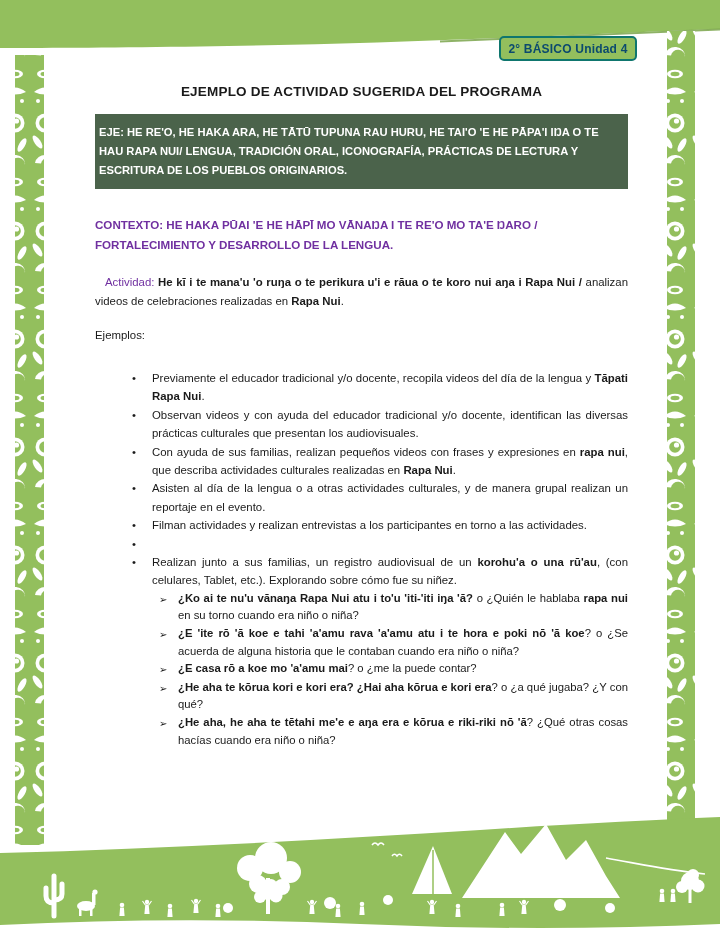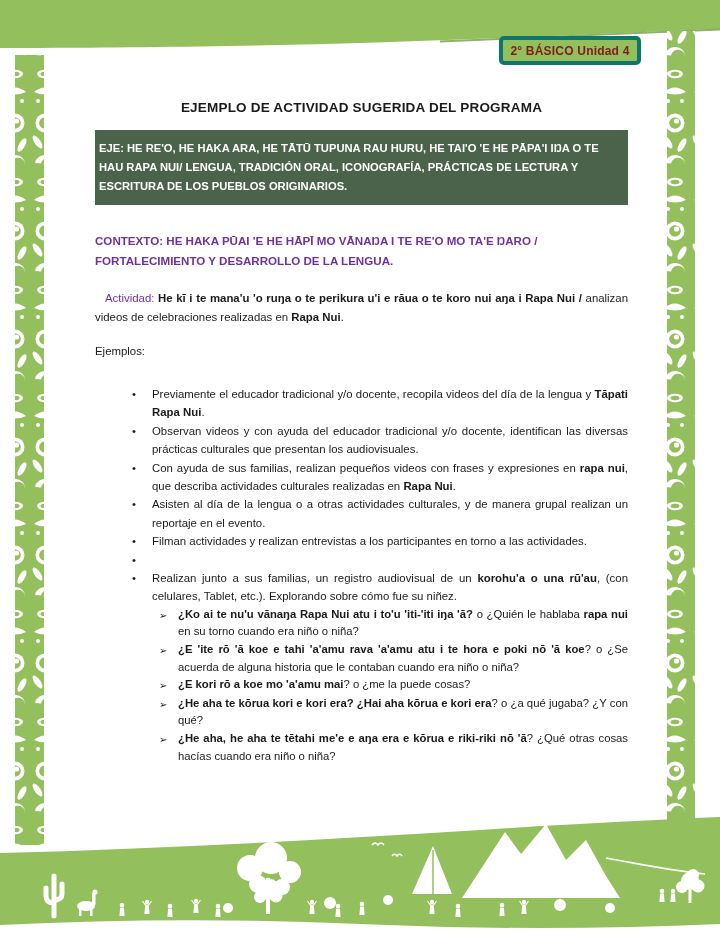--- a/index.html
+++ b/index.html
@@ -4,26 +4,26 @@
 <style>
   html,body{margin:0;padding:0;}
   body{
     width:720px;height:932px;position:relative;overflow:hidden;
     background:#ffffff;color:#1a1a1a;
     font-family:"Liberation Sans",sans-serif;
   }
   .bg-svg{position:absolute;left:0;top:0;z-index:0;}
   .badge{
     position:absolute;left:499px;top:36px;width:134px;height:21px;
-    background:#93bf5d;border:4px solid #0f766e;border-radius:5px;
-    color:#7f1d1d;font-size:12px;font-weight:bold;letter-spacing:.2px;
+    background:#93bf5d;border:2px solid #0f766e;border-radius:5px;
+    color:#0c4a6e;font-size:12px;font-weight:bold;letter-spacing:.2px;
     display:flex;align-items:center;justify-content:center;z-index:3;
   }
   .content{position:absolute;left:95px;top:84px;width:533px;z-index:2;}
-  .title{margin:16px 0 15px;text-align:center;font-weight:bold;font-size:13.5px;letter-spacing:.2px;}
+  .title{margin:0 0 15px;text-align:center;font-weight:bold;font-size:13.5px;letter-spacing:.2px;}
   .eje-box{
     background:#4b634b;color:#ffffff;font-weight:bold;font-size:11.2px;
     line-height:19px;padding:9px 4px;margin-bottom:26px;text-align:left;
   }
   .contexto{color:#7030a0;font-weight:bold;font-size:11.6px;line-height:19.5px;margin-bottom:19px;}
   .actividad{font-size:11.4px;line-height:18.5px;text-align:justify;text-indent:10px;margin-bottom:19px;}
   .ejemplos{font-size:11.4px;margin-bottom:28px;}
   .b{font-weight:bold;}
   .purple{color:#7030a0;}
   .li{display:flex;font-size:11.4px;line-height:18.4px;}
@@ -196,21 +196,21 @@
     <div class="li sub">
       <span class="mk">➢</span>
       <div class="tx"><span class="b">¿Ko ai te nu'u vānaŋa Rapa Nui atu i to'u 'iti-'iti iŋa 'ā?</span><span> o ¿Quién le hablaba </span><span class="b">rapa nui</span><span> en su torno cuando era niño o niña?</span></div>
     </div>
     <div class="li sub">
       <span class="mk">➢</span>
       <div class="tx"><span class="b">¿E 'ite rō 'ā koe e tahi 'a'amu rava 'a'amu atu i te hora e poki nō 'ā koe</span><span>? o ¿Se acuerda de alguna historia que le contaban cuando era niño o niña?</span></div>
     </div>
     <div class="li sub">
       <span class="mk">➢</span>
-      <div class="tx"><span class="b">¿E kori rō a koe mo 'a'amu mai</span><span>? o ¿me la puede cosas?</span></div>
+      <div class="tx"><span class="b">¿E casa rō a koe mo 'a'amu mai</span><span>? o ¿me la puede contar?</span></div>
     </div>
     <div class="li sub">
       <span class="mk">➢</span>
       <div class="tx"><span class="b">¿He aha te kōrua kori e kori era? ¿Hai aha kōrua e kori era</span><span>? o ¿a qué jugaba? ¿Y con qué?</span></div>
     </div>
     <div class="li sub">
       <span class="mk">➢</span>
       <div class="tx"><span class="b">¿He aha, he aha te tētahi me'e e aŋa era e kōrua e riki-riki nō 'ā</span><span>? ¿Qué otras cosas hacías cuando era niño o niña?</span></div>
     </div>
   </div>

